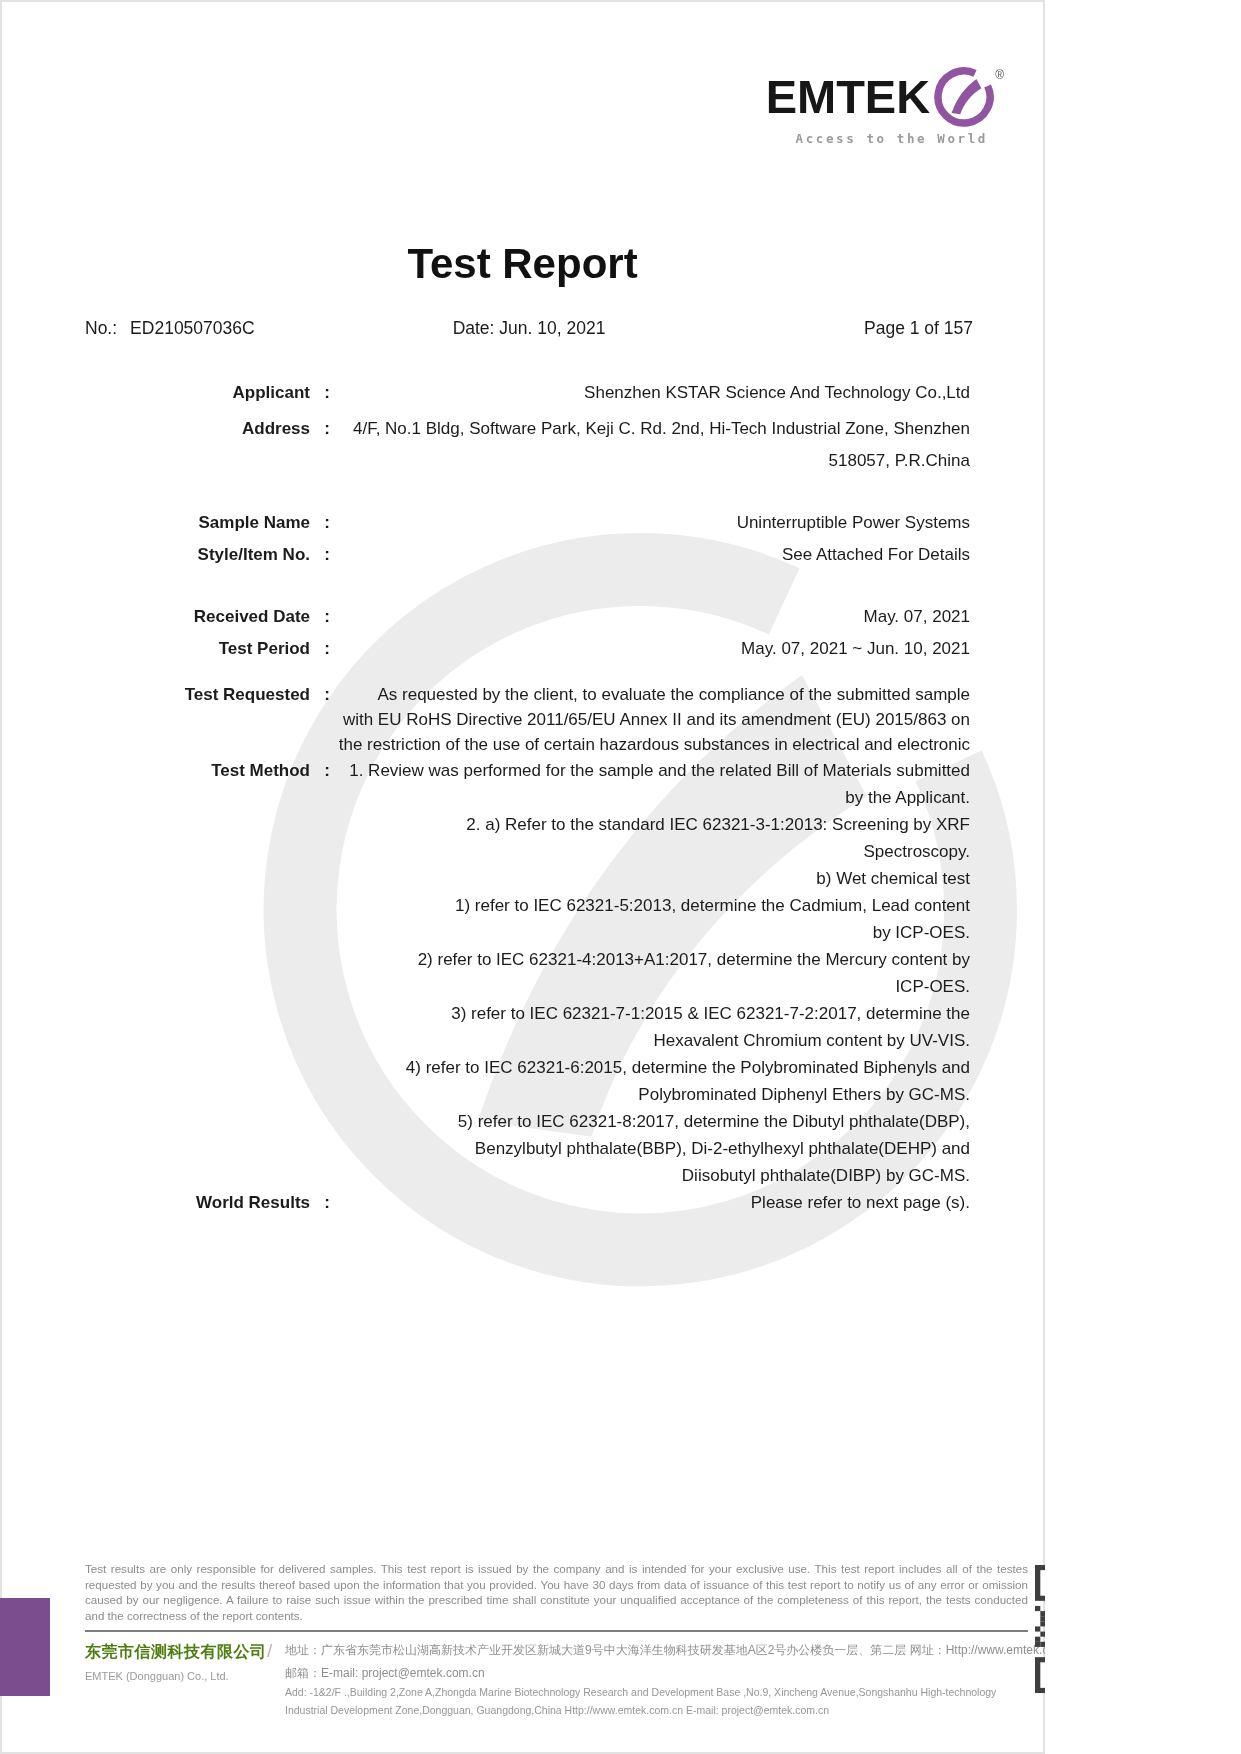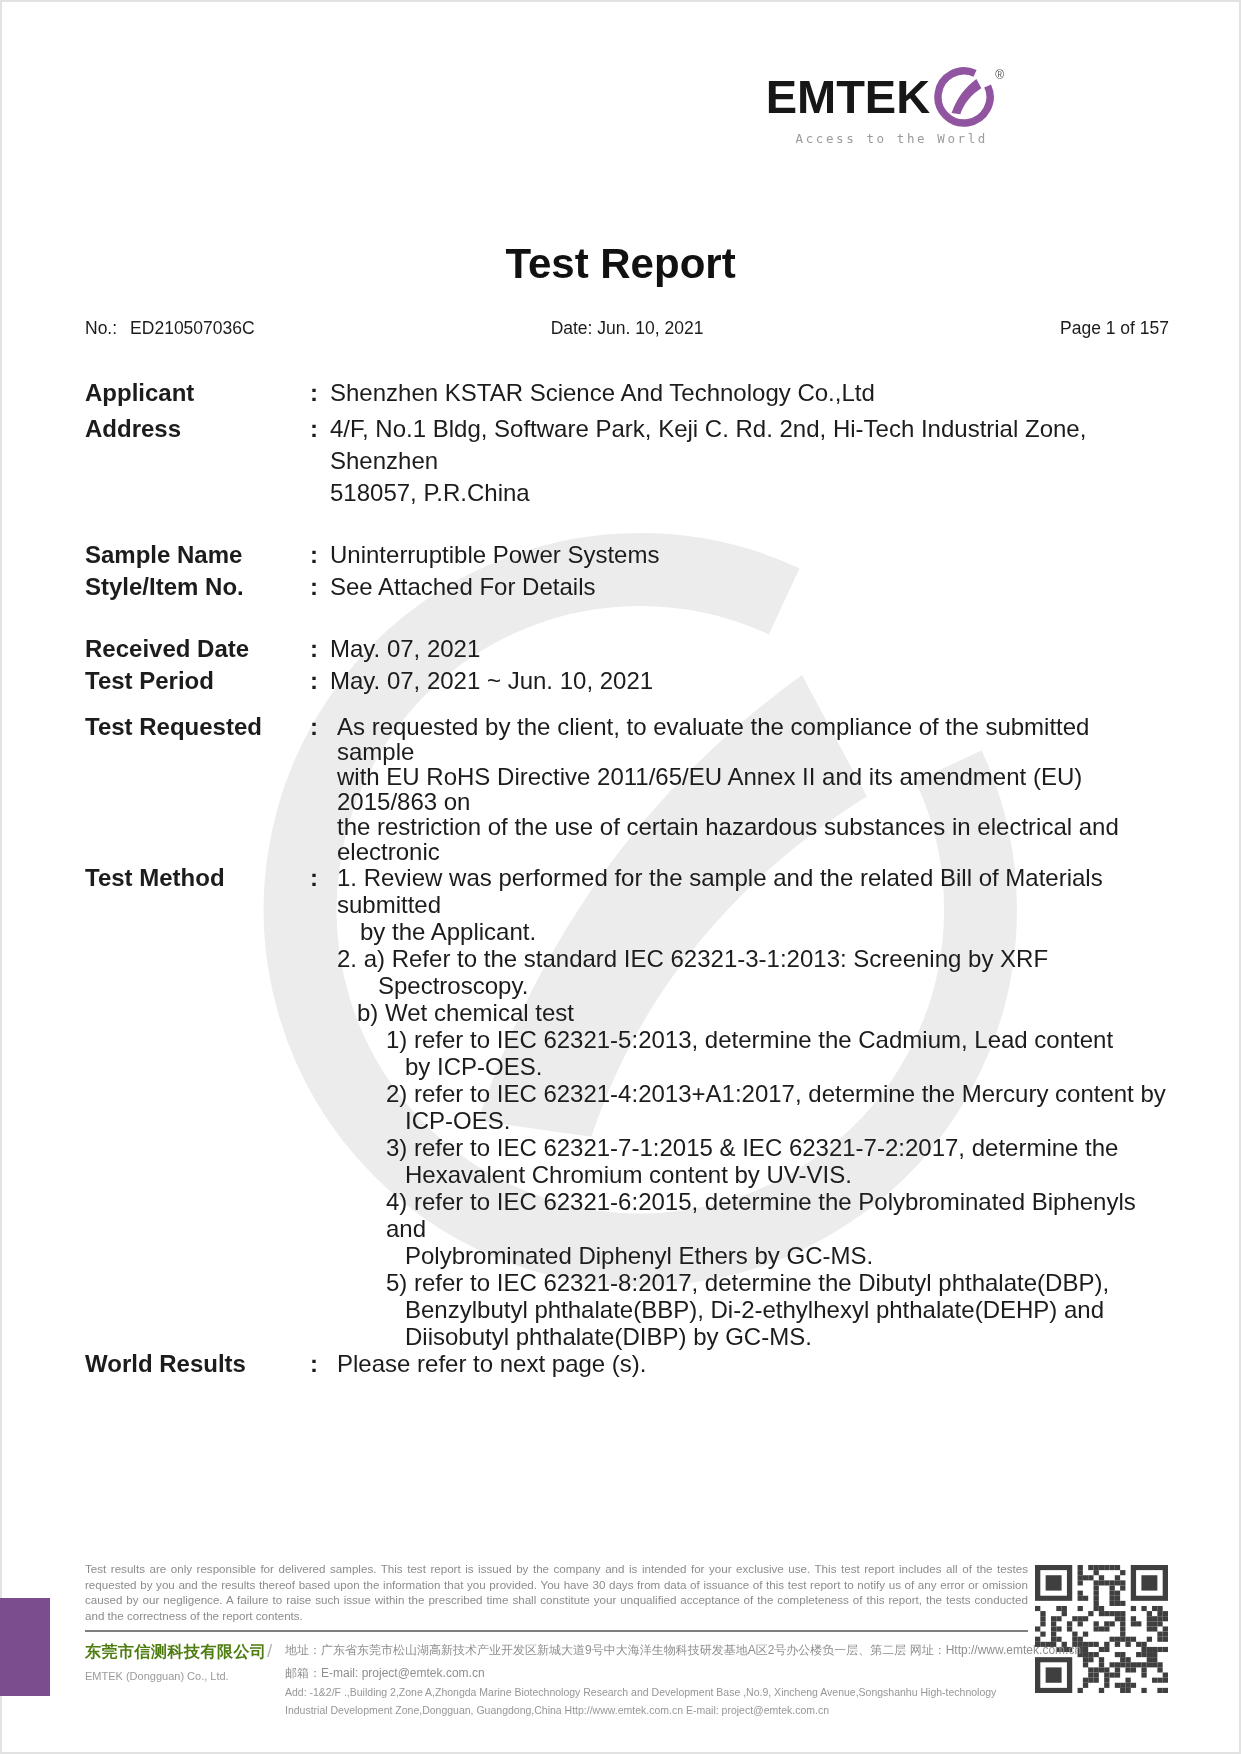--- a/index.html
+++ b/index.html
@@ -1,19 +1,19 @@
 <!DOCTYPE html>
 <html style="--accent: #9054a0; --watermark: #ececec; --footer-accent: #7b4d8f; --qr: #3f3f3f;"><head>
 <meta charset="utf-8">
 <style>
   * { margin: 0; padding: 0; box-sizing: border-box; }
   html, body { background: #ffffff; }
   .page {
     position: relative;
-    width: 1241px;
+    width: 1045px;
     height: 1754px;
     background: #ffffff;
     font-family: "Liberation Sans", sans-serif;
     color: #1c1c1c;
     overflow: hidden;
     box-shadow: inset 0 0 0 2px #e2e2e2;
   }
   
   .watermark {
     position: absolute;
@@ -33,39 +33,39 @@
     color: #171717; line-height: 60px;
   }
   .logo-icon { width: 62px; height: 62px; margin-left: 3px; display: inline-block; }
   .logo-icon svg { width: 100%; height: 100%; display: block; }
   .accent-stroke { fill: none; stroke: var(--accent, #9054a0); stroke-width: 12; }
   .accent-fill { fill: var(--accent, #9054a0); }
   .reg { font-size: 12px; color: #555; align-self: flex-start; margin-top: 2px; }
   .tagline {
     margin-top: 3px; text-align: right; padding-right: 16px;
     font-family: "DejaVu Sans Mono", monospace;
-    font-size: 12.5px; letter-spacing: 2.6px; color: #9b9b9b;
+    font-size: 12.5px; letter-spacing: 2.6px; color: #9b9b9b; font-weight: bold;
   }
 
   
   .title {
     position: absolute; top: 240px; left: 0; width: 100%;
     text-align: center; font-size: 42px; font-weight: bold; color: #111;
   }
   .meta-row {
     position: absolute; top: 318px; left: 85px; right: 72px;
     display: grid; grid-template-columns: 1fr auto 1fr;
     font-size: 17.5px; color: #1c1c1c;
   }
   .meta-no-val { margin-left: 13px; }
   .meta-center { text-align: center; }
   .meta-right { text-align: right; }
 
   
-  .fields { position: absolute; top: 377px; left: 85px; right: 75px; font-size: 24px; }
+  .fields { position: absolute; top: 377px; left: 85px; right: 75px; font-size: 17px; text-align: right; }
   .row { display: flex; align-items: flex-start; }
   .label { width: 225px; flex: none; font-weight: bold; }
   .colon { width: 20px; flex: none; font-weight: bold; }
   .value { flex: 1; }
   .lh32, .lh32 .label, .lh32 .colon, .lh32 .value { line-height: 32px; }
   .lh25, .lh25 .label, .lh25 .colon, .lh25 .value { line-height: 25px; }
   .lh27, .lh27 .label, .lh27 .colon, .lh27 .value { line-height: 27px; }
   .gap30 { height: 30px; }
   .gap18 { height: 17px; }
   .mt4 { margin-top: 4px; }

